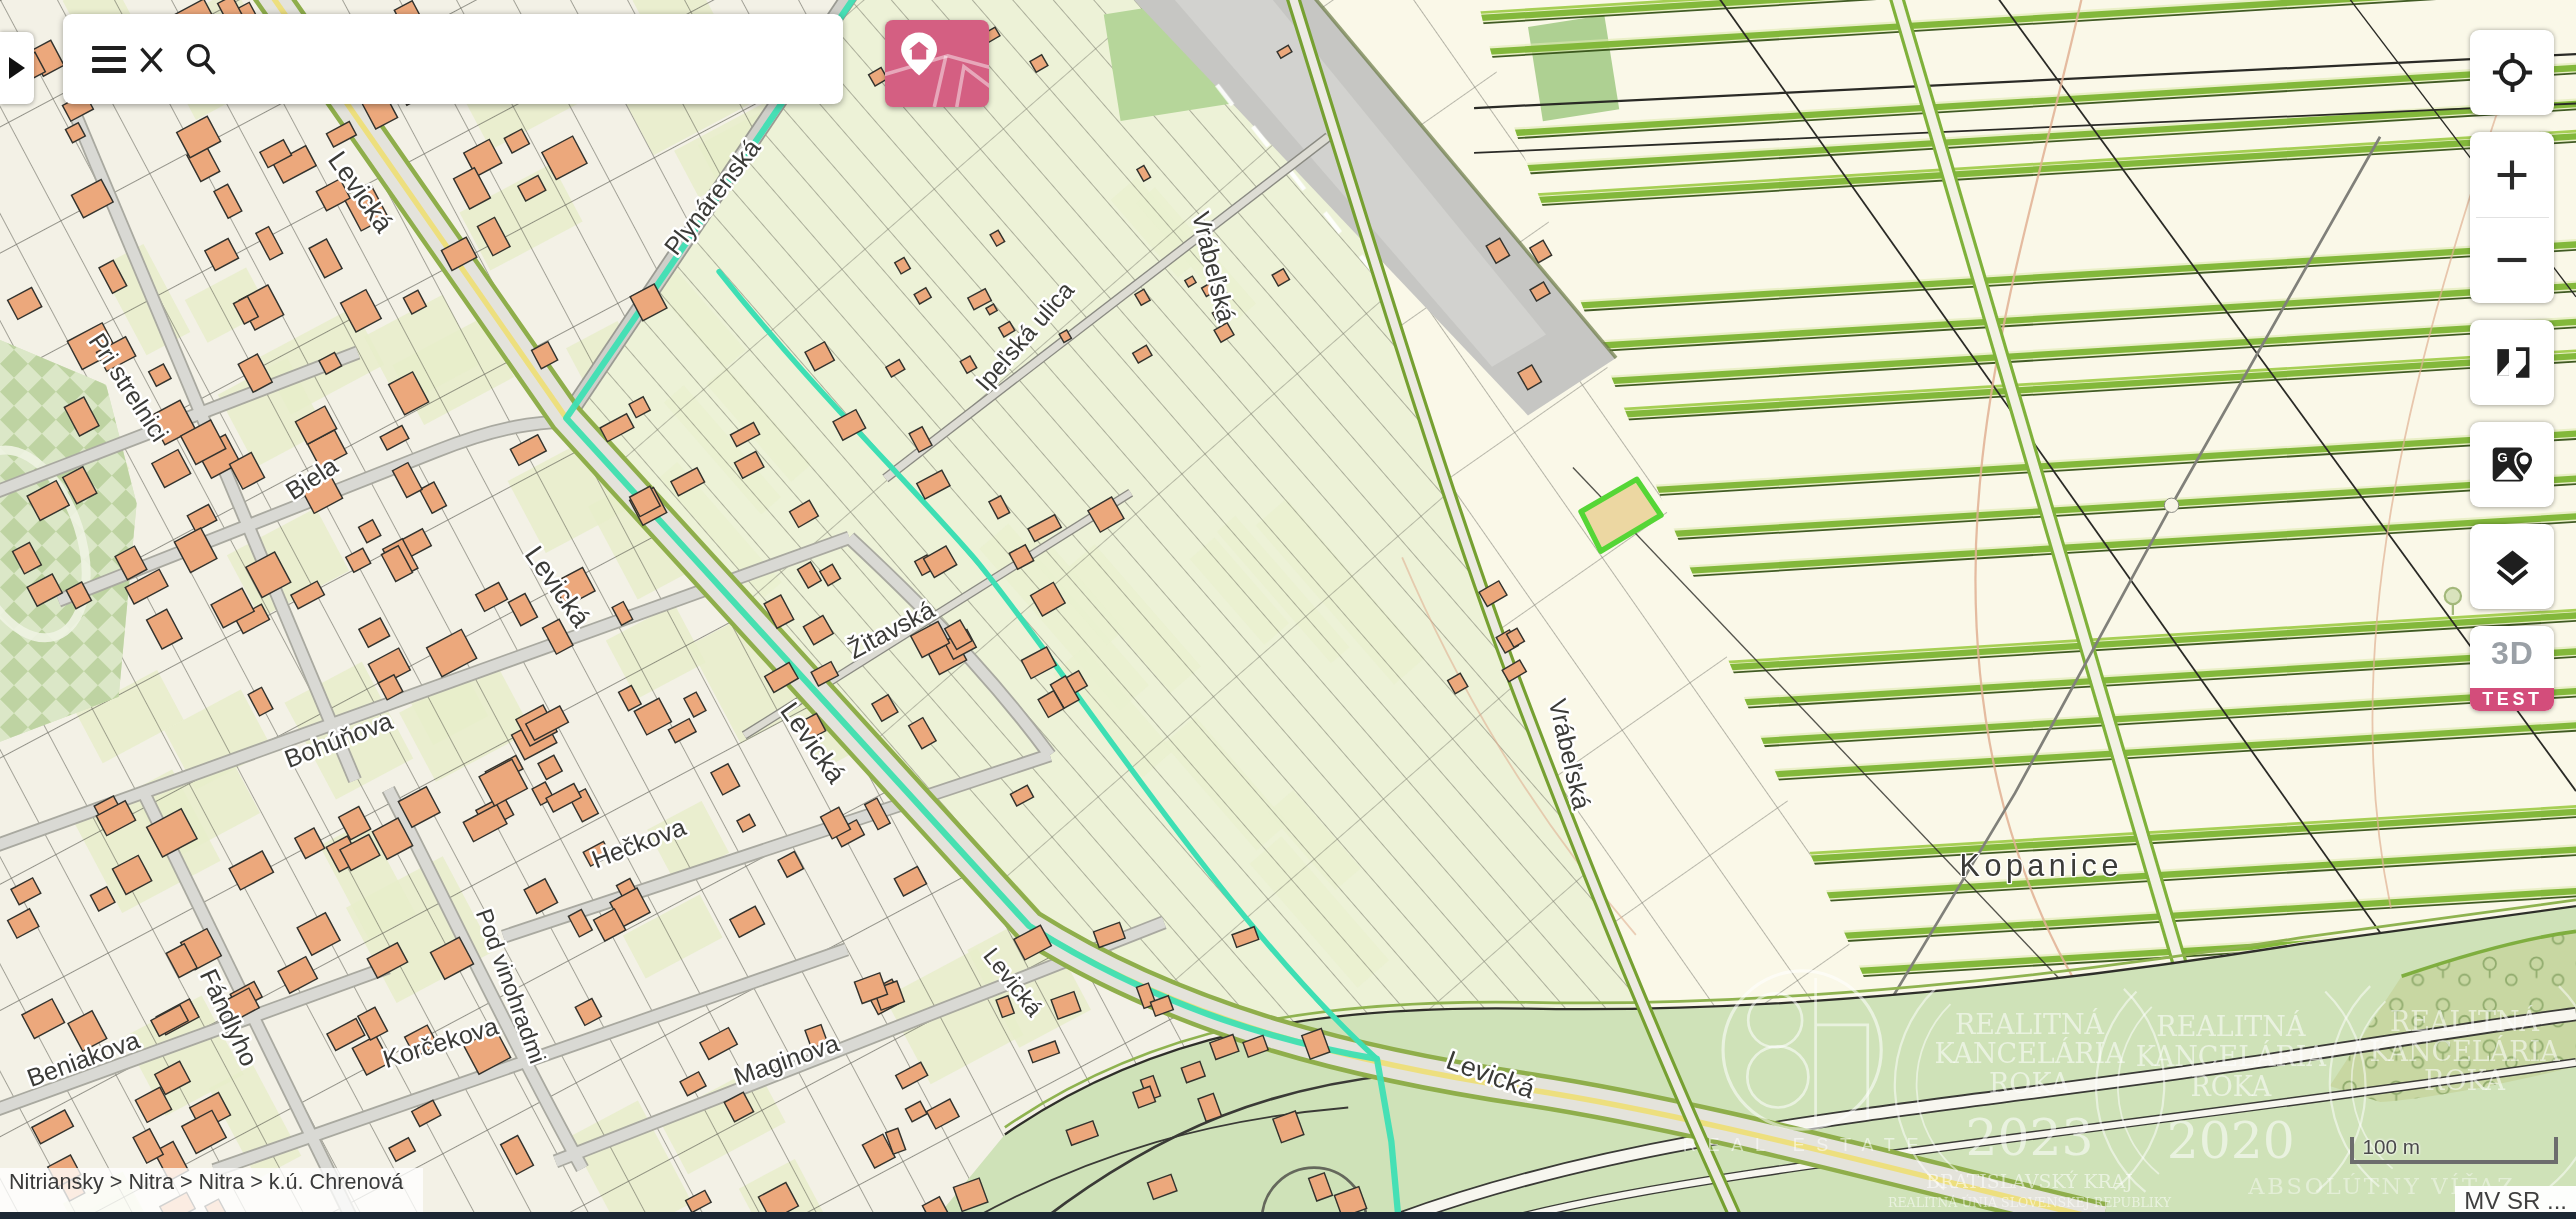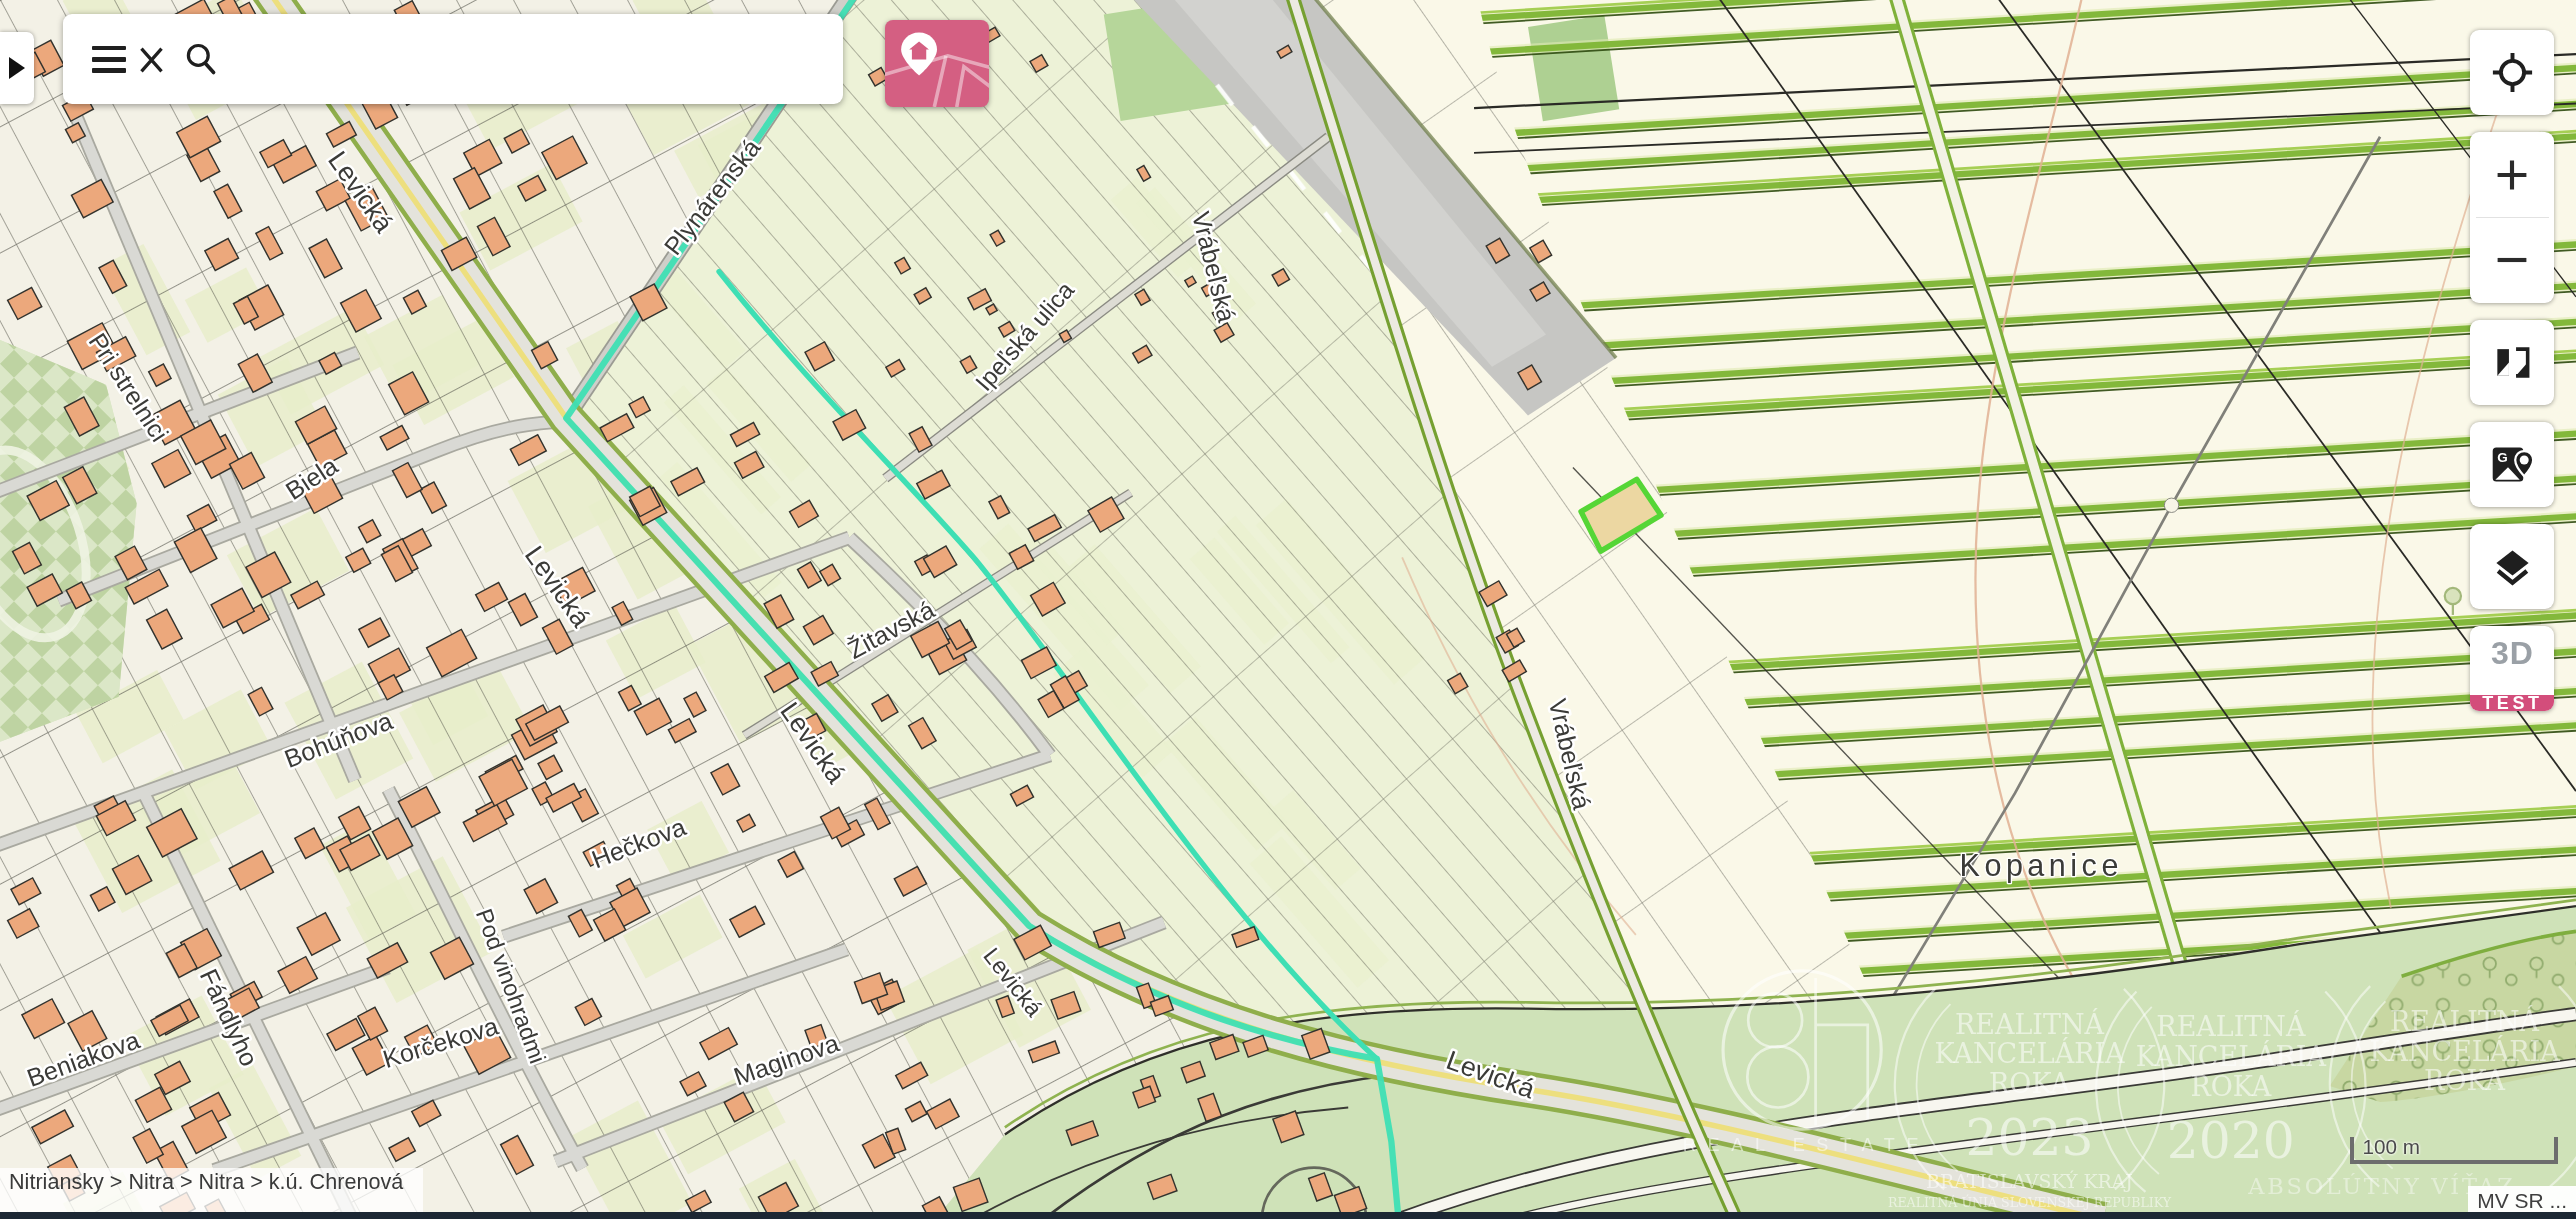--- a/index.html
+++ b/index.html
@@ -27,26 +27,26 @@
   .toolbar{position:absolute;right:21.6px;top:30px;width:84px;display:flex;flex-direction:column;gap:0;}
   .tool{background:#fff;border-radius:9px;box-shadow:0 0.9px 4.5px rgba(0,0,0,.35);width:84px;display:flex;
         align-items:center;justify-content:center;cursor:pointer;}
   .t-single{height:85px;margin-bottom:17px;}
   .zoomgrp{background:#fff;border-radius:9px;box-shadow:0 0.9px 4.5px rgba(0,0,0,.35);width:84px;height:171px;
         margin-bottom:17px;display:flex;flex-direction:column;}
   .zoomgrp .half{height:85px;display:flex;align-items:center;justify-content:center;cursor:pointer;}
   .zoomgrp .div{height:0.9px;background:#e2e2e2;margin:0 5.4px;}
   .t-3d{height:85px;margin-bottom:0;flex-direction:column;justify-content:space-between;overflow:hidden;}
   .t-3d .lbl{font-size:32px;font-weight:bold;color:#9aa0a6;letter-spacing:0.9px;line-height:54px;height:55px;}
-  .t-3d .badge{width:100%;height:16px;background:#d34d7b;color:#fff;font-size:18px;font-weight:bold;
+  .t-3d .badge{width:100%;height:23px;background:#d34d7b;color:#fff;font-size:18px;font-weight:bold;
        letter-spacing:3.6px;display:flex;align-items:center;justify-content:center;}
   .breadcrumb{position:absolute;left:0;bottom:8px;height:28px;background:rgba(255,255,255,.78);
       display:flex;align-items:center;padding:0 20px 16px 9px;font-size:21.6px;color:#3a3a3a;white-space:nowrap;}
   .attribution{position:absolute;right:0;bottom:4.5px;height:30px;background:rgba(255,255,255,.95);
-      display:flex;align-items:center;padding:0 9px;font-size:21px;color:#3f3f3f;}
+      display:flex;align-items:center;padding:0 9px;font-size:24px;color:#3f3f3f;}
   .scalebar{position:absolute;right:18px;bottom:56px;width:208px;height:31px;}
   .scalebar .line{position:absolute;left:0;right:0;bottom:0;height:3.6px;background:#6d6d6d;}
   .scalebar .tick{position:absolute;bottom:0;width:3.6px;height:27px;background:#6d6d6d;}
   .scalebar .txt{position:absolute;left:12.6px;bottom:5.4px;font-size:20.7px;color:#4a4a4a;
       text-shadow:0 0 2.7px #fff,0 0 2.7px #fff;}
   .bottombar{position:absolute;left:0;right:0;bottom:0;height:8px;background:#1c2733;}
 
   
   .wm{position:absolute;color:rgba(255,255,255,.55);pointer-events:none;text-align:center;}
   .wm-brand{left:1658px;top:1110px;width:297px;font-family:"DejaVu Serif",serif;}

